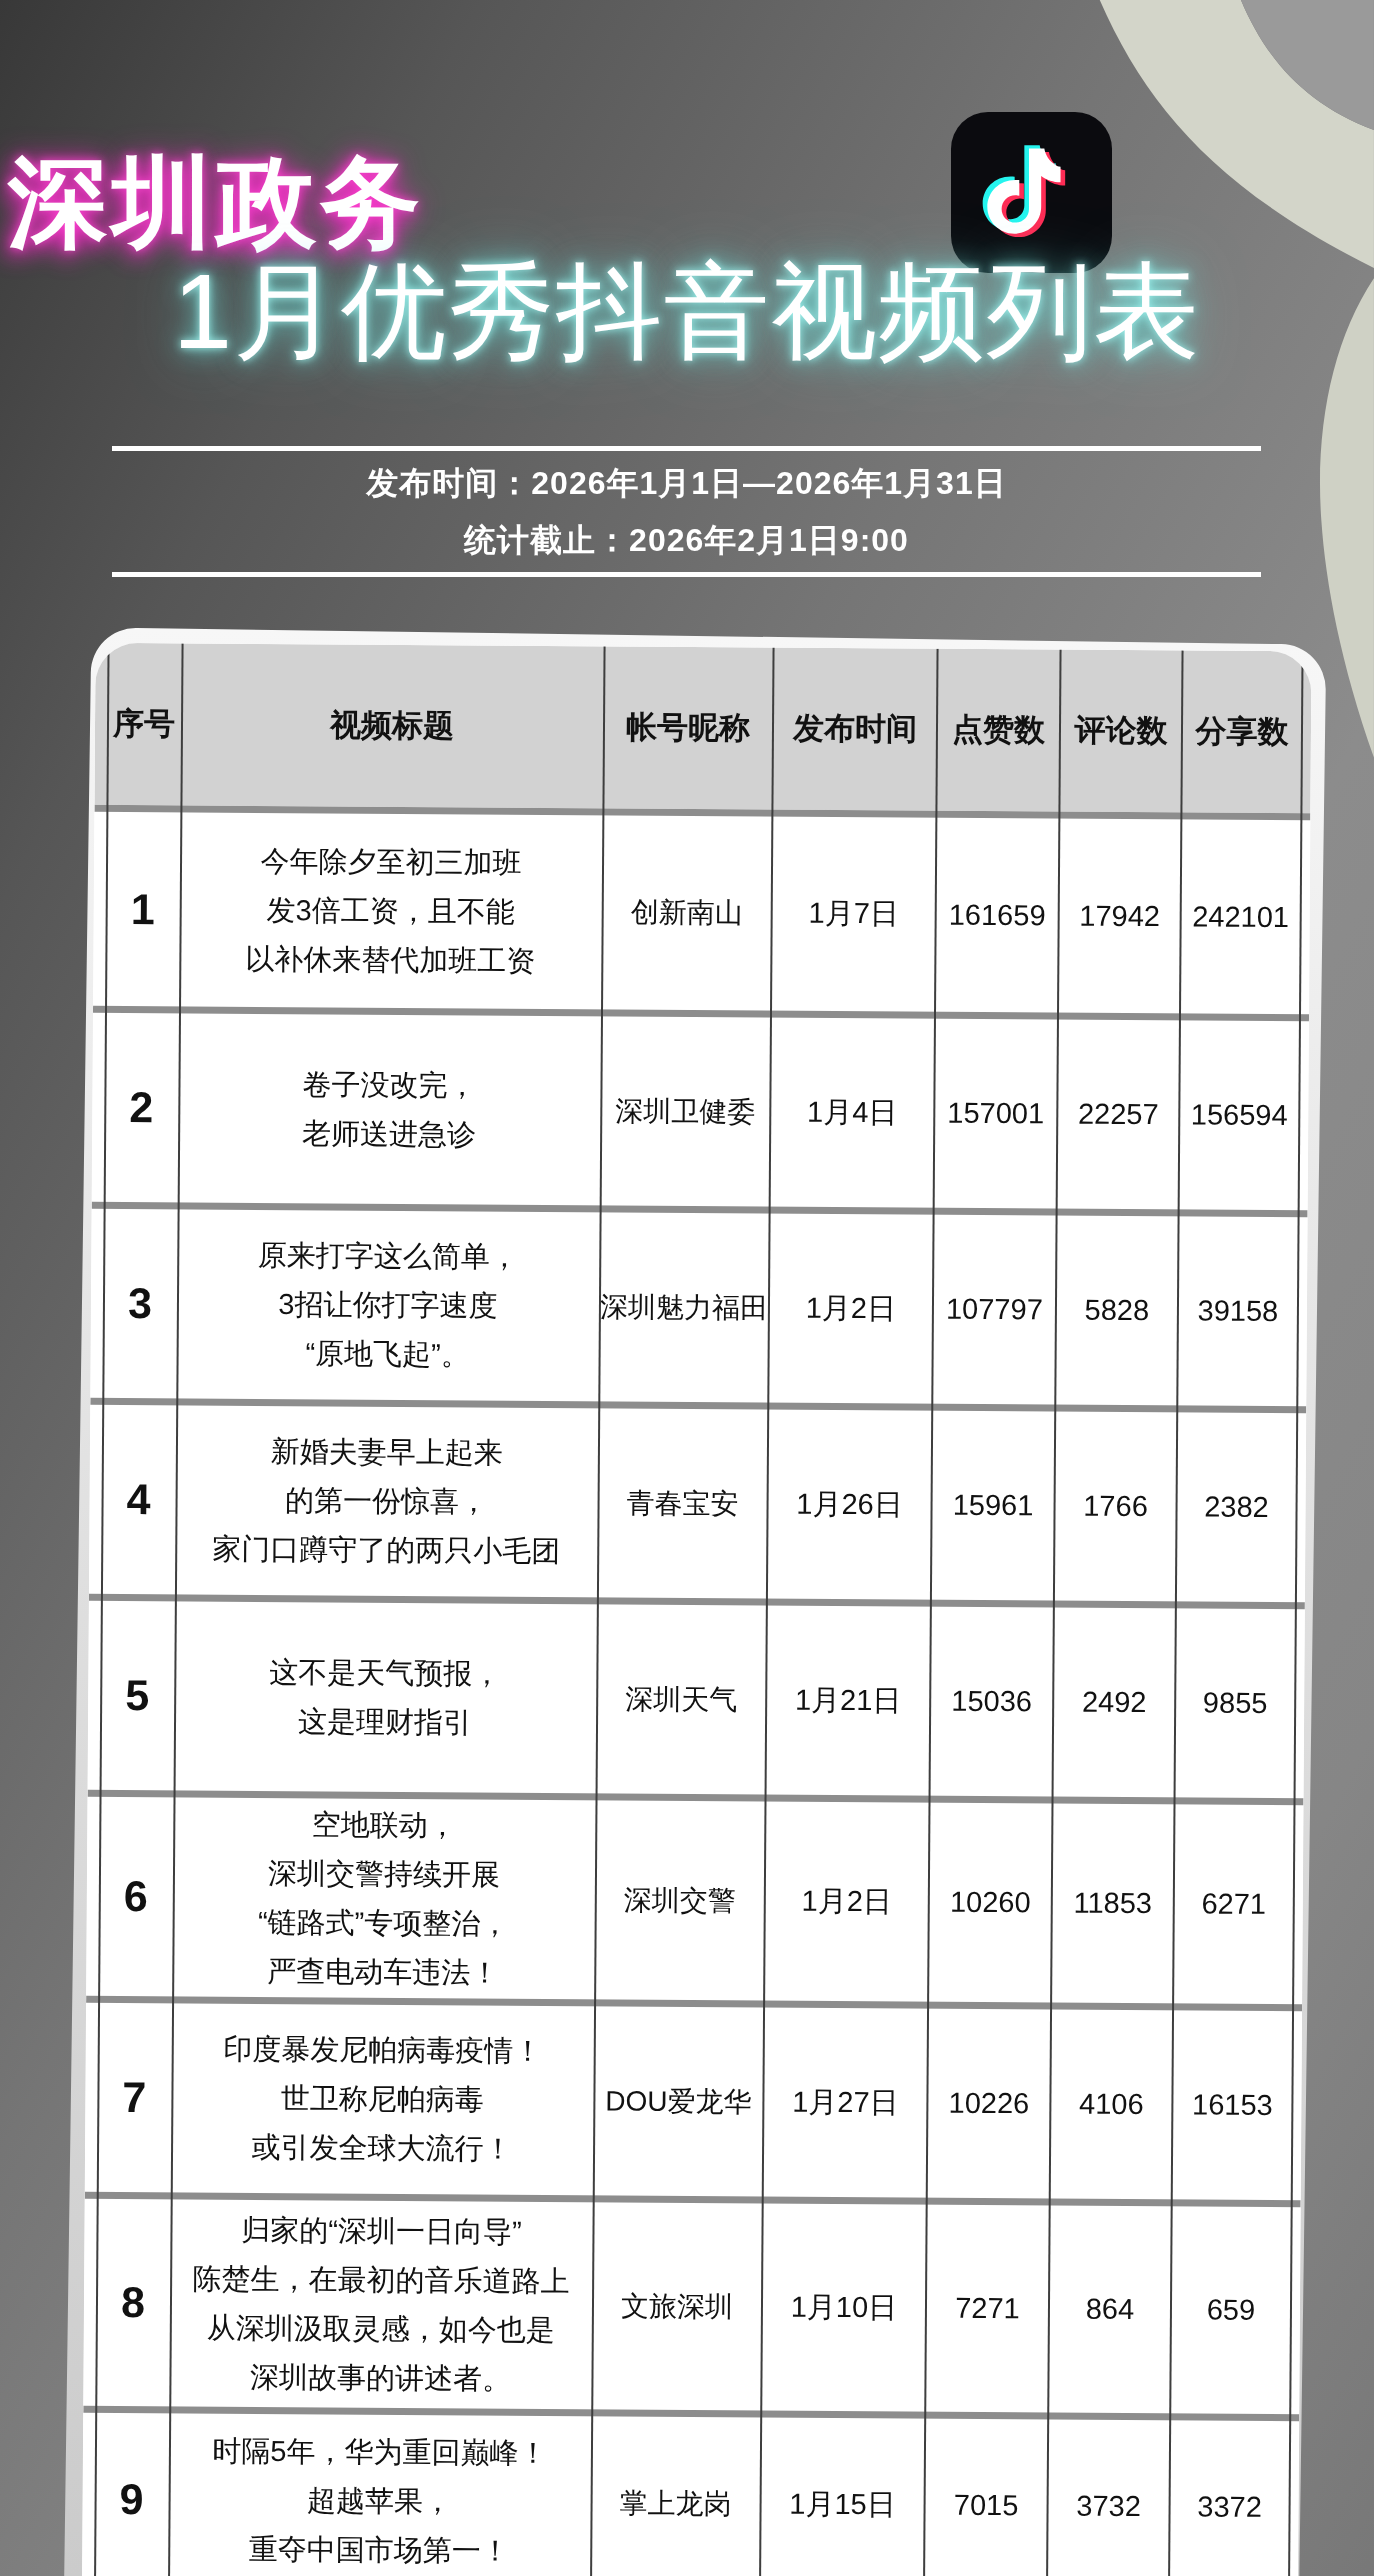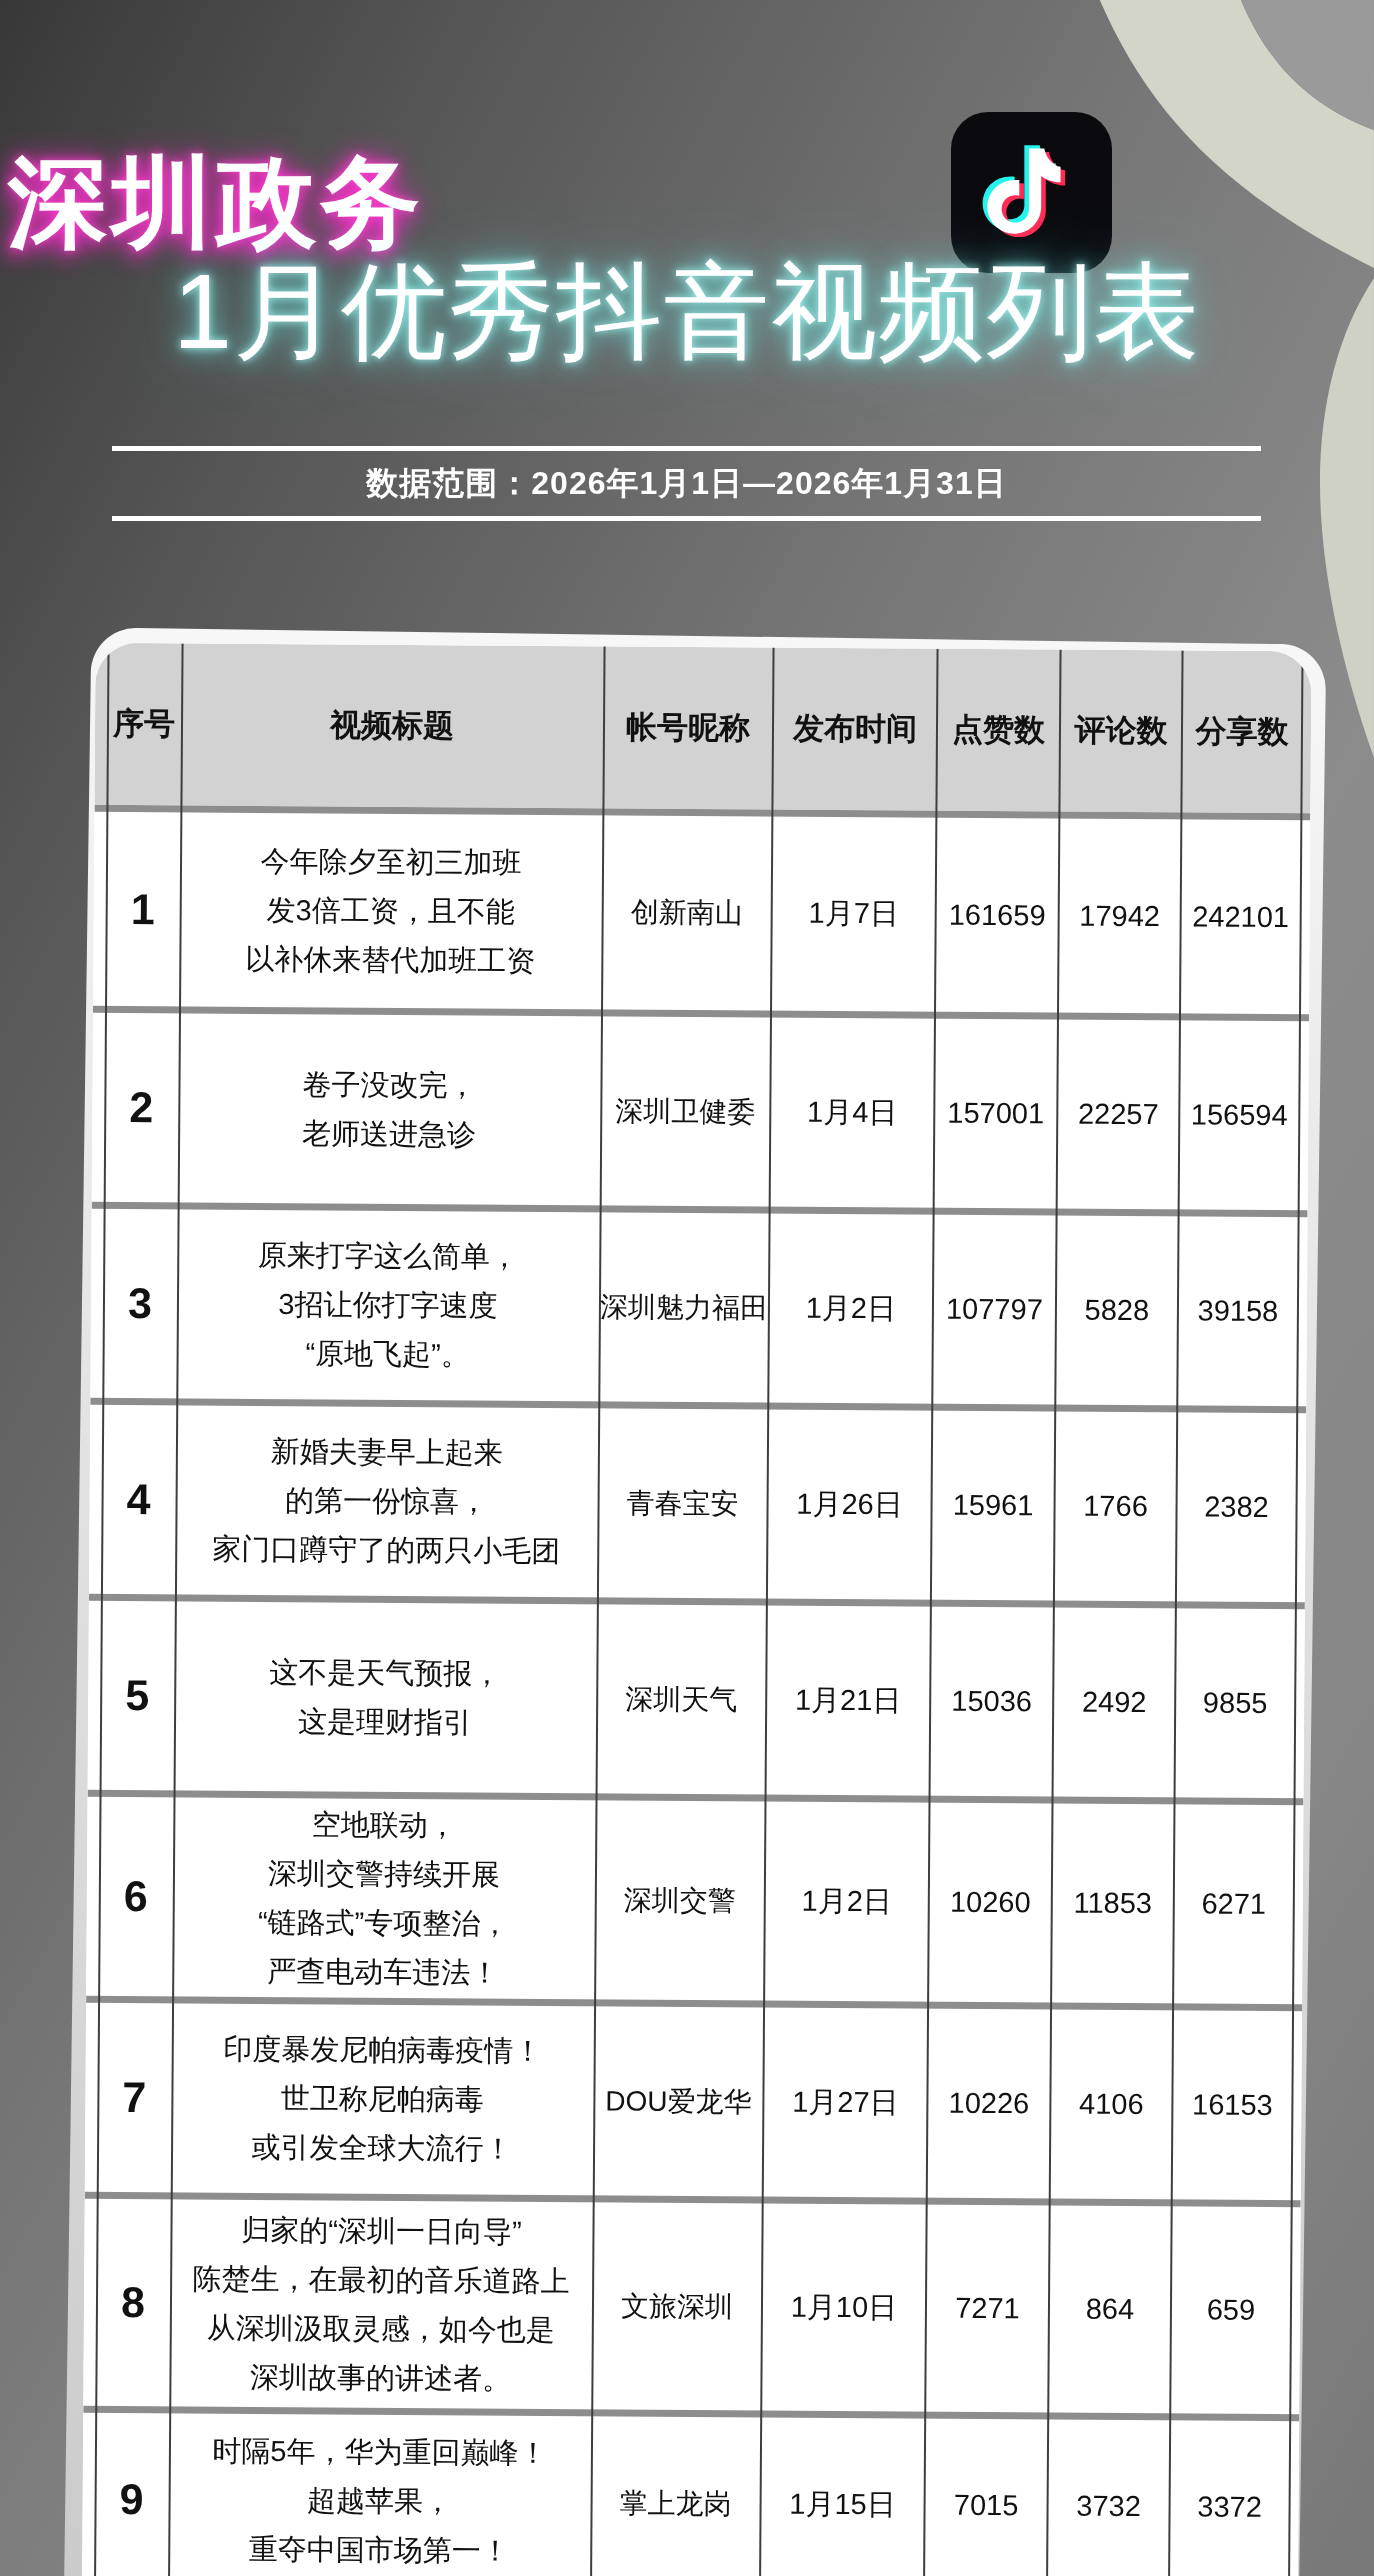--- a/index.html
+++ b/index.html
@@ -75,21 +75,22 @@
         <path transform="translate(2.2,1.6)" fill="#fe2c55" d="M34.1 9.7c-2.6-1.7-4.5-4.4-5-7.6h-7.3v28.7c0 3.6-2.9 6.5-6.5 6.5s-6.5-2.9-6.5-6.5 2.9-6.5 6.5-6.5c.7 0 1.3.1 1.9.3v-7.5c-.6-.1-1.3-.1-1.9-.1C7.7 17 2 22.7 2 29.8s5.7 12.8 12.8 12.8 12.8-5.7 12.8-12.8V15.1c2.6 1.9 5.8 3 9.2 3v-7.3c-1-.1-1.9-.4-2.7-1.1z"></path>
         <path fill="#ffffff" d="M34.1 9.7c-2.6-1.7-4.5-4.4-5-7.6h-7.3v28.7c0 3.6-2.9 6.5-6.5 6.5s-6.5-2.9-6.5-6.5 2.9-6.5 6.5-6.5c.7 0 1.3.1 1.9.3v-7.5c-.6-.1-1.3-.1-1.9-.1C7.7 17 2 22.7 2 29.8s5.7 12.8 12.8 12.8 12.8-5.7 12.8-12.8V15.1c2.6 1.9 5.8 3 9.2 3v-7.3c-1-.1-1.9-.4-2.7-1.1z"></path>
       </g>
     </svg>
   </div>
 
   <h2 class="hero-subtitle">1月优秀抖音视频列表</h2>
 
   <section class="banner">
     <div class="rule rule-top"></div>
-    <p>数据范围：2026年1月1日—2026年1月31日</p>
+    <p>发布时间：2026年1月1日—2026年1月31日</p>
+    <p>统计截止：2026年2月1日9:00</p>
     <div class="rule rule-bottom"></div>
   </section>
 
   <div class="undercard"></div>
 
   <section class="card">
     <div class="thead" id="thead">
         <div class="cell c0">序号</div>
         <div class="cell c1">视频标题</div>
         <div class="cell c2">帐号昵称</div>

